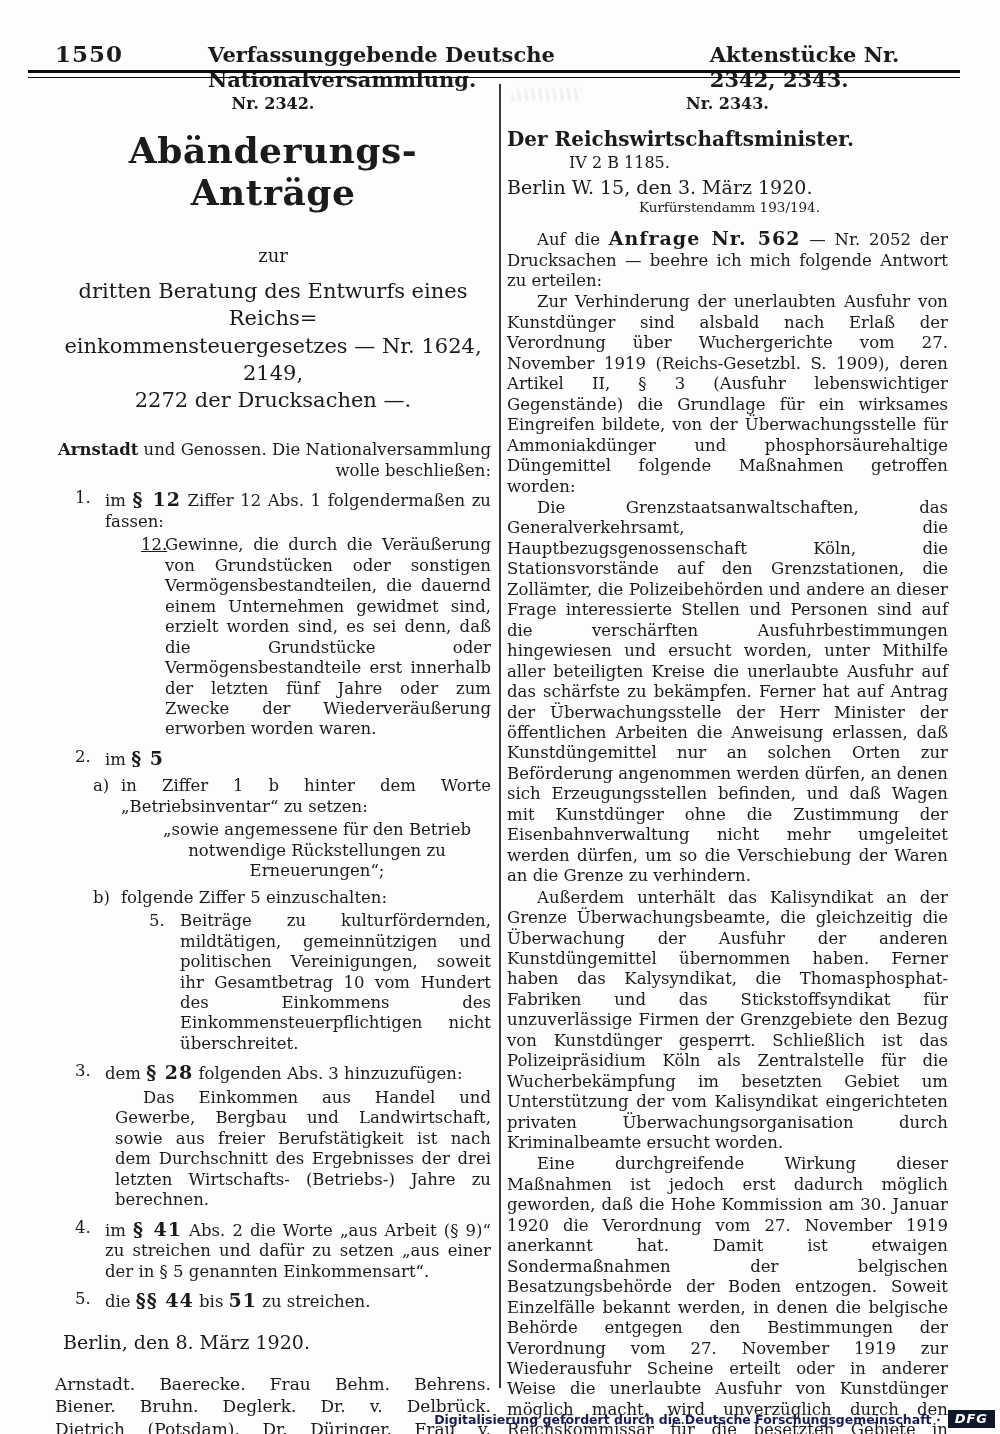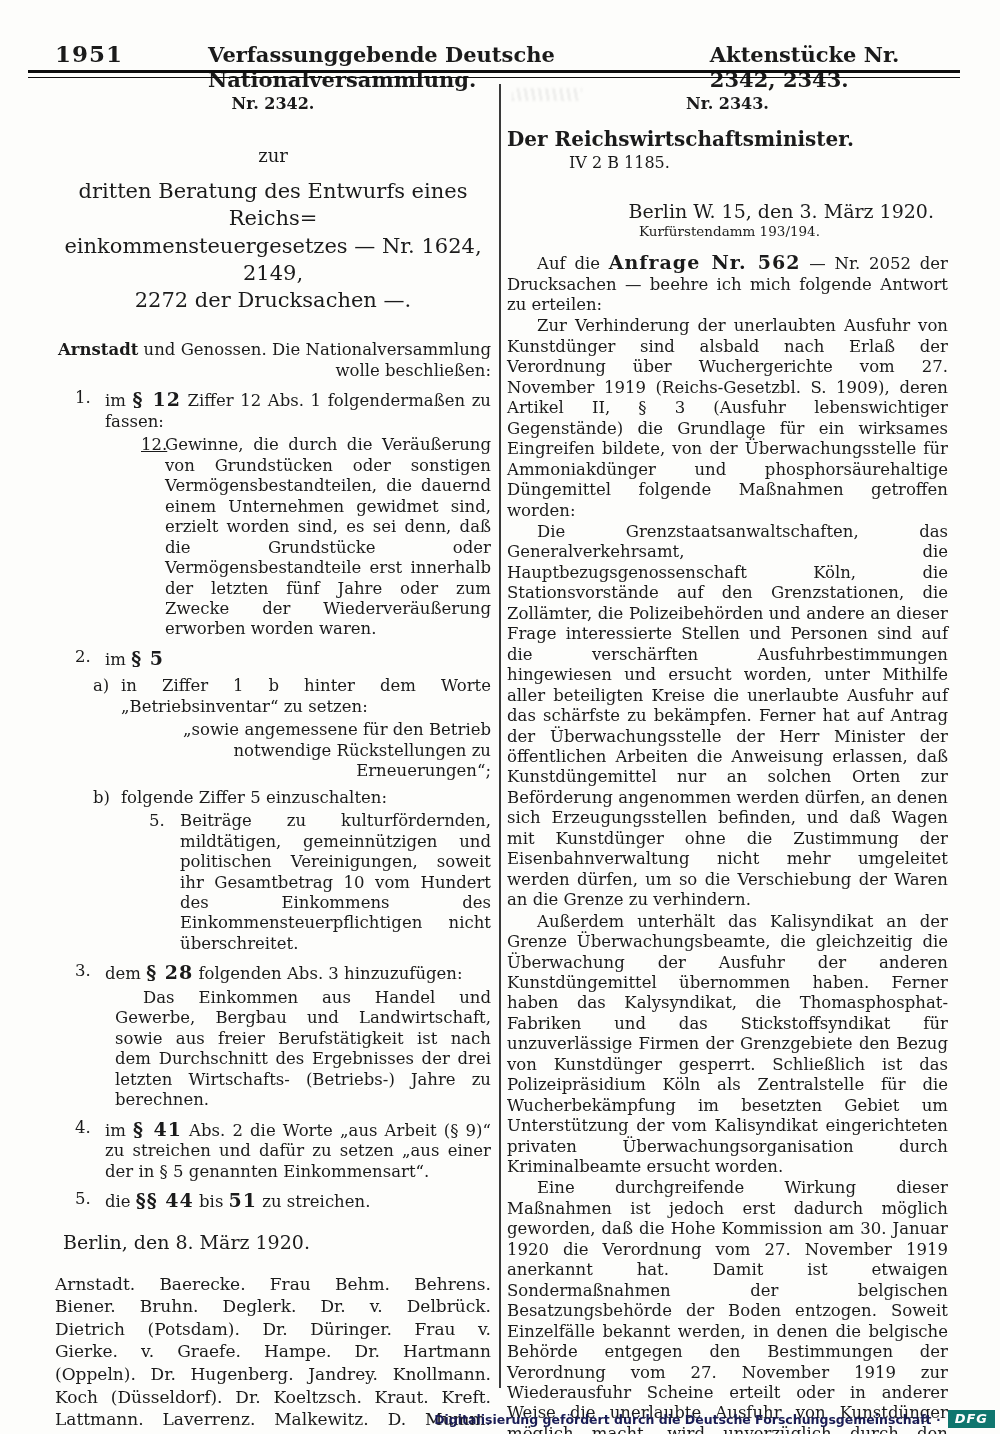--- a/index.html
+++ b/index.html
@@ -31,56 +31,57 @@
   .amend-title{text-align:center;font-size:36px;font-weight:bold;margin-top:16px;letter-spacing:.5px;}
   .zur{text-align:center;font-size:18px;margin-top:32px;}
   .subtitle{text-align:center;font-size:21px;line-height:1.3;margin-top:12px;font-weight:500;}
   .intro{margin-top:26px;padding-left:36px;text-indent:-36px;text-align:right;}
   .item{position:relative;padding-left:50px;margin-top:7px;}
   .item>.num{position:absolute;left:20px;}
   .sub12{position:relative;padding-left:110px;margin-top:3px;}
   .sub12>.num{position:absolute;left:86px;text-decoration:underline;}
   .suba{position:relative;padding-left:66px;margin-top:6px;}
   .suba>.num{position:absolute;left:38px;}
-  .quote{padding-left:88px;margin-top:3px;text-align:right;}
+  .quote{padding-left:88px;margin-top:3px;text-align:center;}
   .sub5{position:relative;padding-left:125px;margin-top:3px;}
   .sub5>.num{position:absolute;left:94px;}
   .item3body{padding-left:60px;text-indent:28px;margin-top:3px;}
   .dateline-left{font-size:19px;margin-top:18px;padding-left:8px;}
   .signatures{margin-top:20px;font-size:17px;line-height:1.33;text-align:justify;word-spacing:5px;}
   
   .sender{font-size:20px;font-weight:bold;margin-top:14px;}
   .reference{font-size:16px;padding-left:62px;margin-top:2px;font-family:"DejaVu Serif",serif;}
-  .dateline-right{text-align:right;font-size:19px;margin-top:28px;padding-right:14px;}
+  .dateline-right{font-size:19px;margin-top:4px;padding-right:14px;}
   .street{text-align:right;font-size:13.5px;padding-right:128px;margin-top:1px;}
   .col-right p{margin:0;text-indent:30px;}
   .col-right p.cont{margin-top:1px;}
   
   .footer{position:absolute;right:5px;bottom:6px;display:flex;align-items:center;gap:7px;
     font-family:"DejaVu Sans", sans-serif;justify-content:space-between;}
   .credit{font-size:12.5px;font-weight:bold;color:#1a1c55;}
-  .dfg-badge{background:#0f766e;color:#ffffff;font-size:13px;font-weight:bold;font-style:italic;
+  .dfg-badge{background:#0f172a;color:#ffffff;font-size:13px;font-weight:bold;font-style:italic;
     padding:2px 7px 3px 7px;line-height:1;letter-spacing:1px;}
 </style>
 </head>
 <body>
 
 <div class="header">
-  <span class="page-num">1951</span>
+  <span class="page-num">1550</span>
   <span class="header-title">Verfassunggebende Deutsche Nationalversammlung.</span>
   <span class="header-docs">Aktenstücke Nr. 2342, 2343.</span>
 </div>
 <div class="rule-double"></div>
 <div class="col-divider"></div>
 <div class="smudge"></div>
 
 <div class="cols">
 
   <div class="col-left">
     <div class="doc-num">Nr. 2342.</div>
+    <div class="amend-title">Abänderungs-Anträge</div>
     <div class="zur">zur</div>
     <div class="subtitle">
       <div>dritten Beratung des Entwurfs eines Reichs=</div>
       <div>einkommensteuergesetzes — Nr. 1624, 2149,</div>
       <div>2272 der Drucksachen —.</div>
     </div>
 
     <div class="body-txt intro"><b>Arnstadt</b><span> und Genossen.  Die Nationalversammlung wolle beschließen:</span></div>
 
     <div class="body-txt item">

